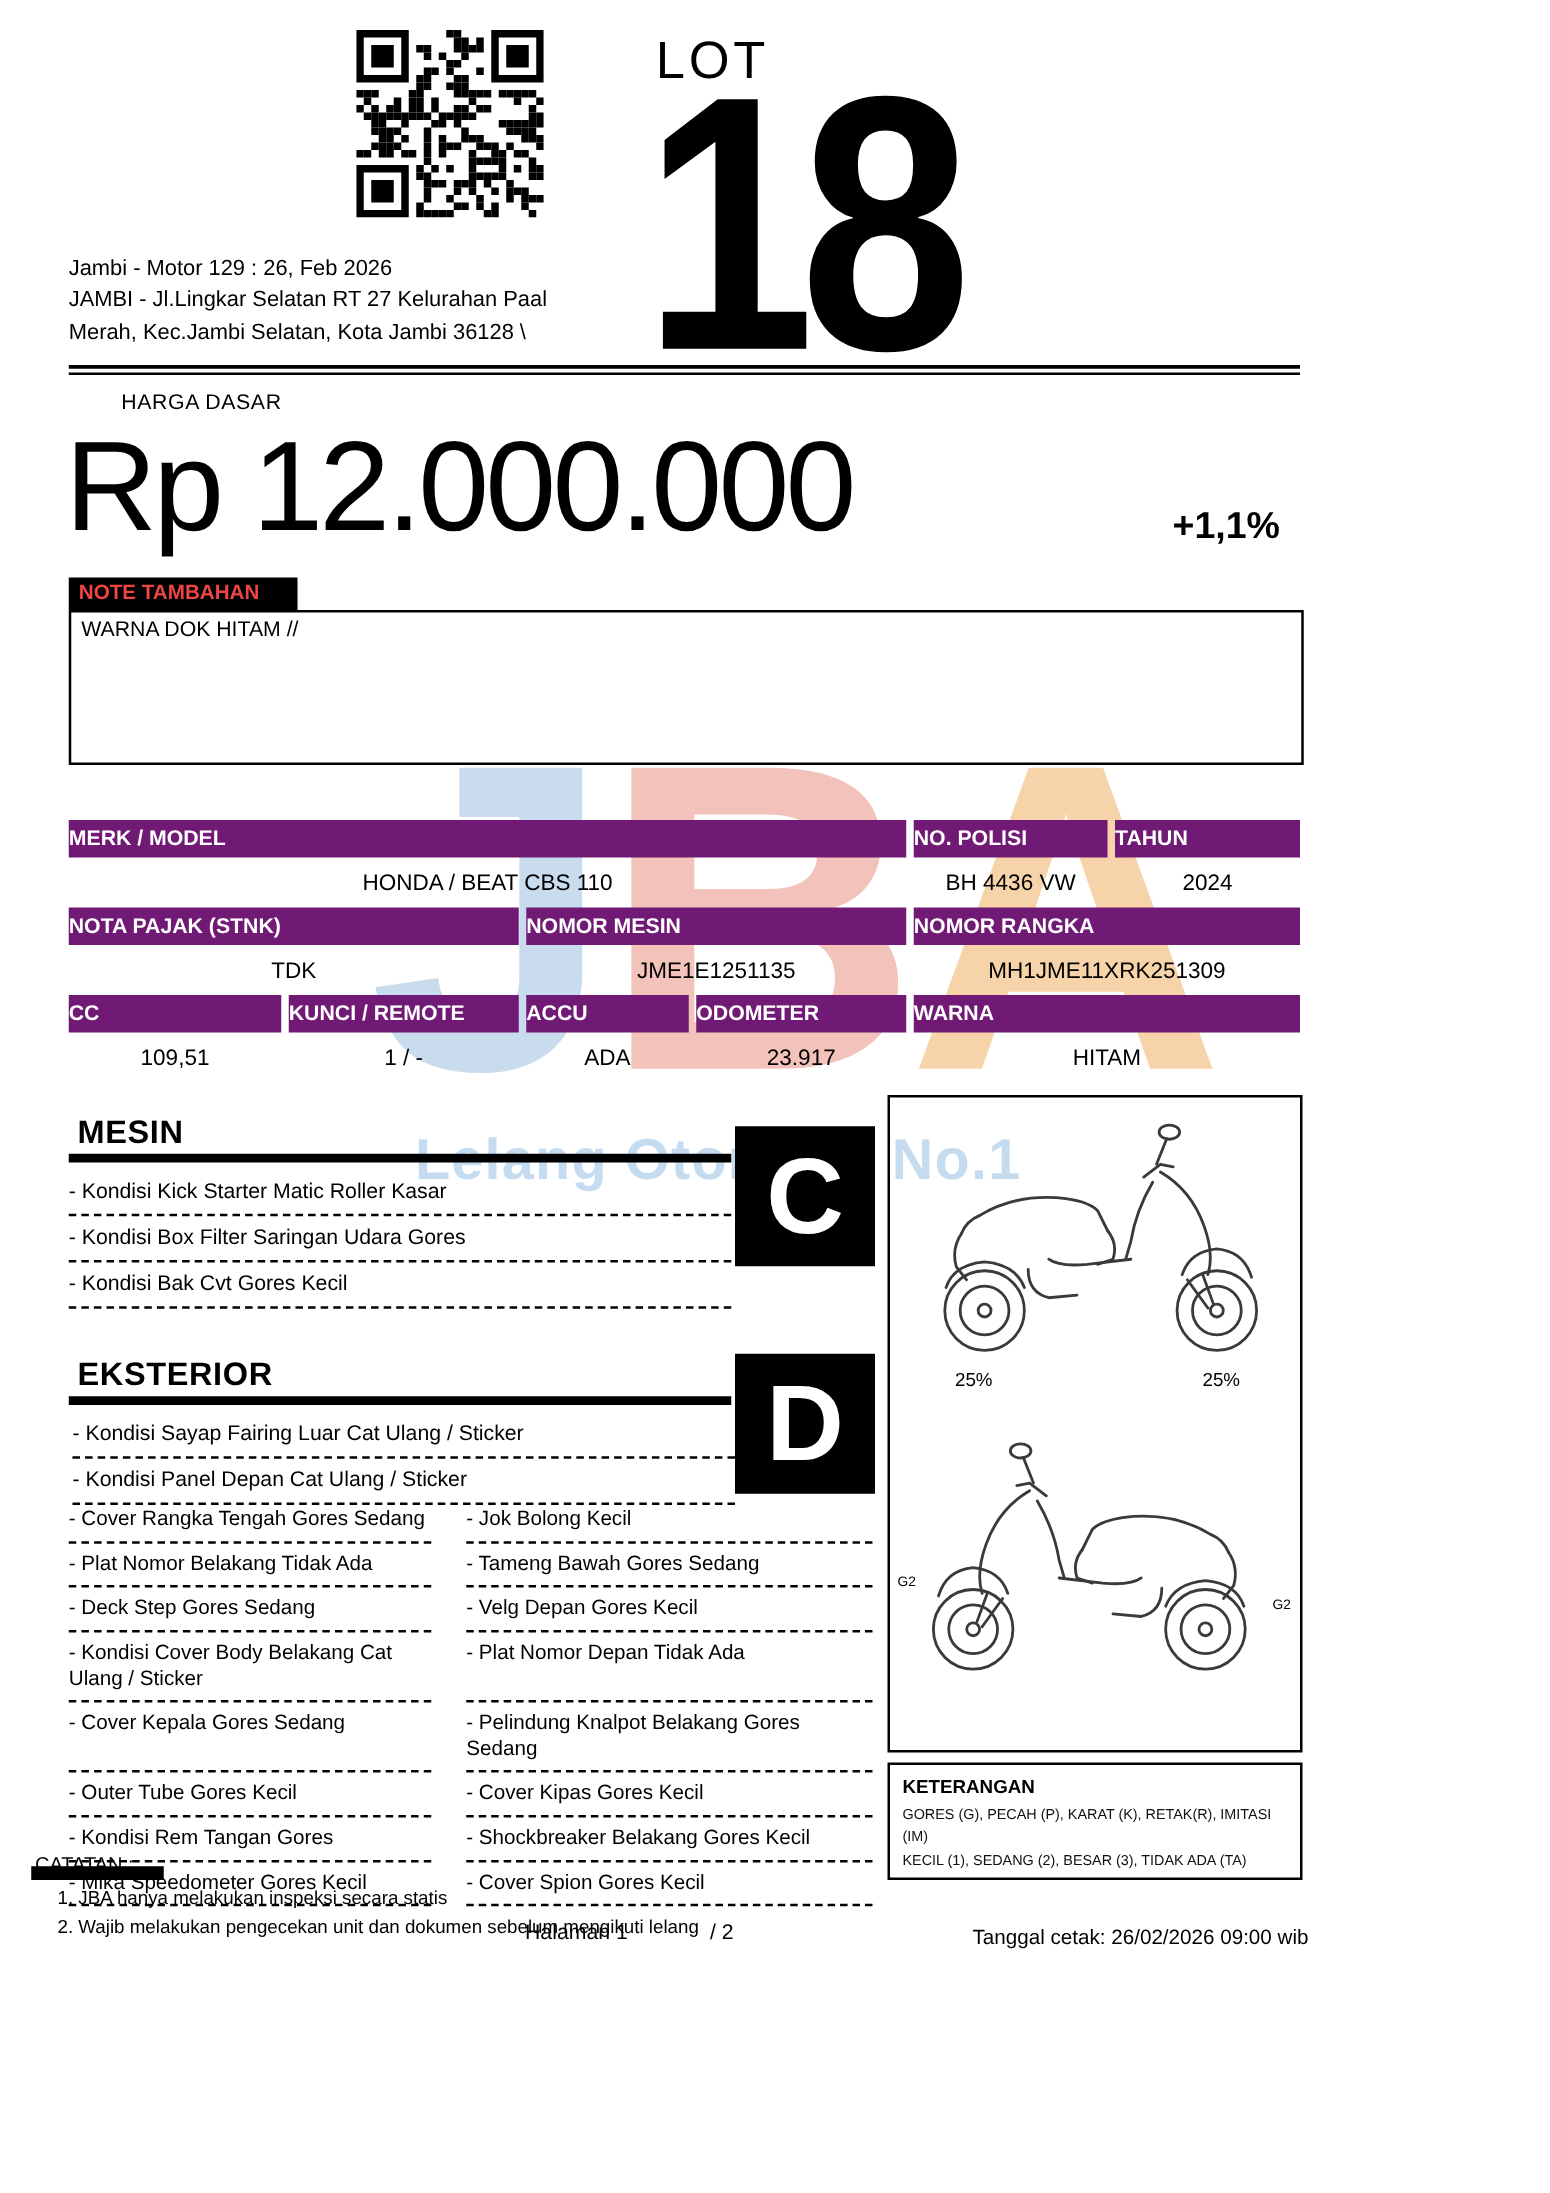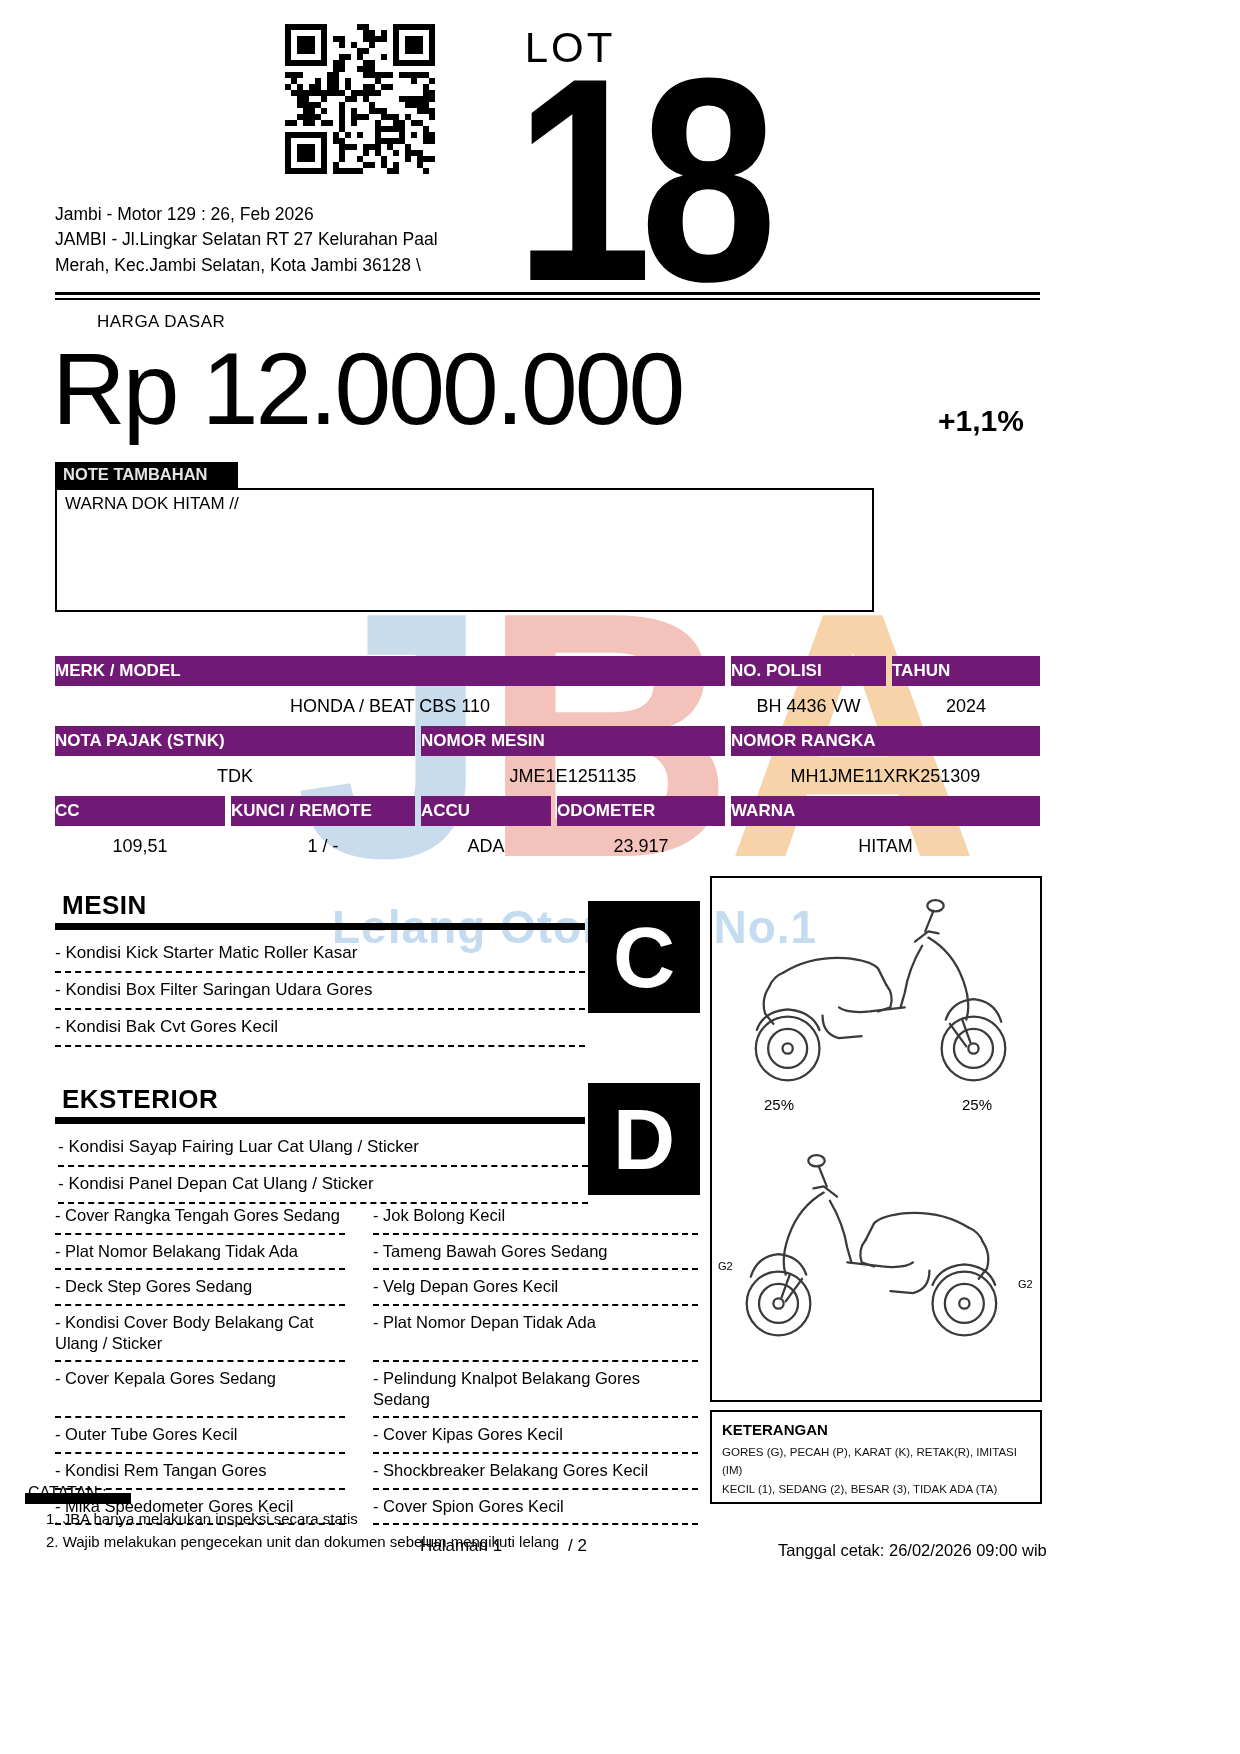--- a/index.html
+++ b/index.html
@@ -20,22 +20,22 @@
   .lot-label { position:absolute; left:460px; top:24px; width:220px; text-align:center; font-size:42px; font-weight:normal; letter-spacing:3px; }
   .lot-number { position:absolute; left:470px; top:52px; width:340px; text-align:center; font-size:290px; font-weight:bold; line-height:0.88; letter-spacing:-14px; transform:scaleX(0.85); transform-origin:center top; }
   .event-info { position:absolute; left:55px; top:202px; font-size:17.5px; line-height:1.45; }
 
   .divider { position:absolute; left:55px; top:292px; width:985px; height:8px; border-top:3px solid #000; border-bottom:2px solid #000; }
 
   .harga-label { position:absolute; left:57px; top:312px; font-size:17px; letter-spacing:0.5px;margin-left:40px; }
   .price { position:absolute; left:52px; top:336px; font-size:102px; font-weight:400; letter-spacing:-3px; line-height:1.05; }
   .price-change { position:absolute; left:938px; top:404px; font-size:30px; font-weight:bold; }
 
-  .note-label { position:absolute; left:55px; top:462px; background:#000; color:#e5e5e5; font-weight:bold; font-size:16.5px; padding:3px 30px 4px 8px; }
-  .note-box { position:absolute; left:55px; top:488px; width:819px; height:124px; border:2px solid #000; padding:4px 8px; font-size:17px; }
+  .note-label { position:absolute; left:55px; top:462px; background:#000; color:#ef4444; font-weight:bold; font-size:16.5px; padding:3px 30px 4px 8px; }
+  .note-box { position:absolute; left:55px; top:488px; width:988px; height:124px; border:2px solid #000; padding:4px 8px; font-size:17px; }
 
   
   .tbl { position:absolute; left:55px; top:656px; width:985px; }
   .trow { display:flex; gap:6px; }
   .th { background:#701a75; color:#fff; font-weight:bold; font-size:17px; text-align:left; height:30px; line-height:30px; }
   .tv { font-size:18px; text-align:center; height:40px; line-height:40px; }
   .w670{width:670px}.w155{width:155px}.w148{width:148px}
   .w360{width:360px}.w304{width:304px}.w309{width:309px}
   .w170{width:170px}.w184{width:184px}.w130{width:130px}.w168{width:168px}
 

